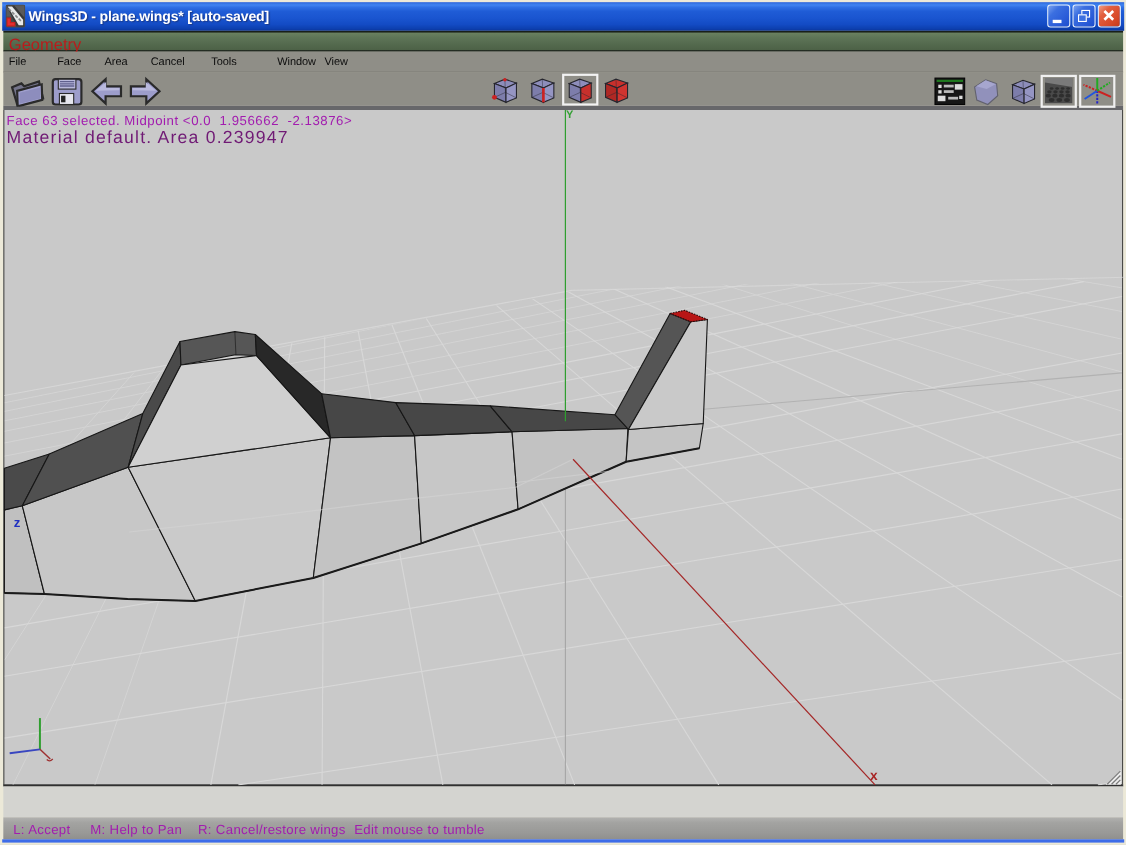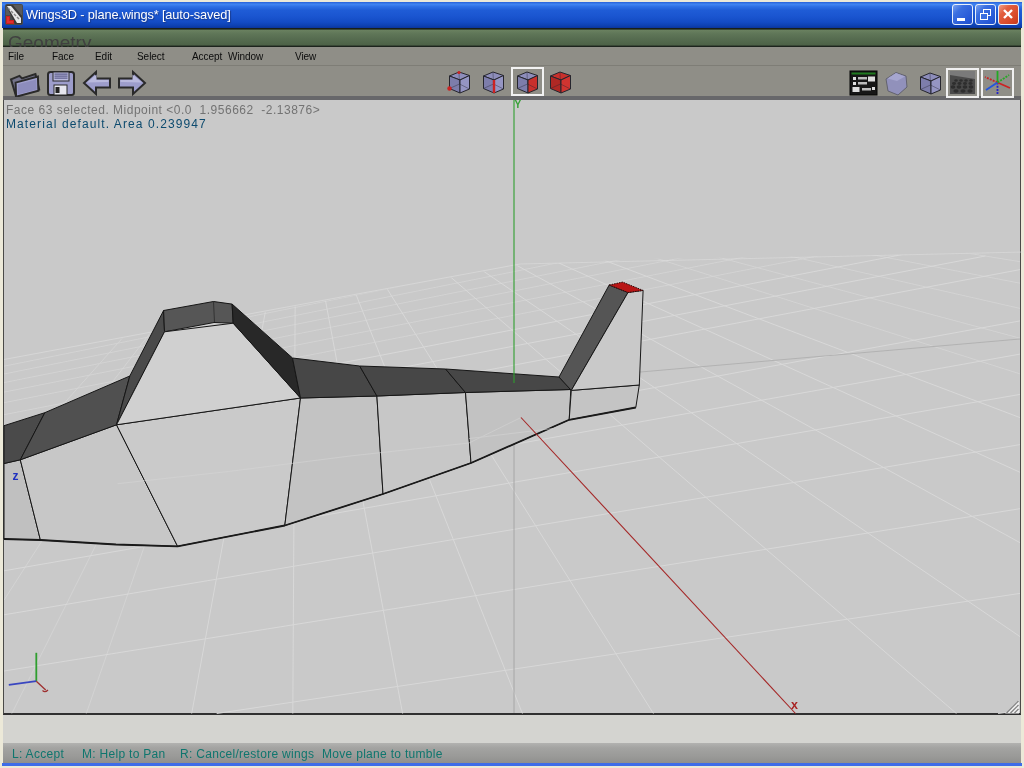--- a/index.html
+++ b/index.html
@@ -1,29 +1,29 @@
 <!DOCTYPE html>
 <html><head><meta charset="utf-8"><style>
 *{margin:0;padding:0;box-sizing:border-box}
 body{width:1024px;height:768px;overflow:hidden;background:#ece9d8;font-family:"Liberation Sans",sans-serif;position:relative}
 .abs{position:absolute}
 #titlebar{left:2px;top:2px;width:1020px;height:26px;background:linear-gradient(180deg,#2660dc 0%,#3a7ae8 6%,#3f83f1 10%,#2e6fe4 18%,#1f5cd6 32%,#1a55d0 55%,#134bc4 78%,#0d40b0 92%,#0a359c 100%)}
-#titletext{left:26px;top:7px;color:#fff;font-weight:normal;font-size:12.8px;letter-spacing:-.15px;text-shadow:1px 1px 1px #1a3a8a}
+#titletext{left:26px;top:7px;color:#fff;font-weight:bold;font-size:12.8px;letter-spacing:-.15px;text-shadow:1px 1px 1px #1a3a8a}
 #geobar{left:3px;top:28px;width:1018px;height:19px;background:linear-gradient(180deg,#19201a 0%,#19201a 5%,#69805f 12%,#5f7658 30%,#556b4f 60%,#4d6247 90%,#1c231c 95%,#1c231c 100%)}
-#geotext{left:8px;top:31.5px;color:#404040;font-size:19px}
+#geotext{left:8px;top:31.5px;color:#b91c1c;font-size:15px}
 #menubar{left:3px;top:47px;width:1018px;height:19px;background:#8f8e87;border-bottom:1px solid #7e7d76}
 .mi{top:50.5px;color:#0c0c0c;font-size:10px;letter-spacing:-.05px}
 #toolbar{left:3px;top:66px;width:1018px;height:30px;background:#8f8e87}
 #tbsep{left:3px;top:96px;width:1018px;height:4px;background:#67676a}
 #viewport{left:3px;top:100px;width:1018px;height:615px;background:#c9c9c9;border-left:1px solid #4a4a48;border-right:1px solid #4a4a48;border-bottom:2px solid #303030}
-#infot1{left:6px;top:103px;font-size:12px;color:#737373;letter-spacing:.5px}
-#infot2{left:6px;top:117px;font-size:12px;color:#0c4a6e;letter-spacing:1.1px}
+#infot1{left:6px;top:103px;font-size:12px;color:#a21caf;letter-spacing:.5px}
+#infot2{left:6px;top:117px;font-size:16px;color:#701a75;letter-spacing:1.1px}
 #strip{left:3px;top:715px;width:1018px;height:28px;background:#d4d4d0}
 #status{left:3px;top:743px;width:1018px;height:20px;background:linear-gradient(180deg,#b2b2b0 0%,#a3a3a1 25%,#999997 70%,#8f8f8d 100%)}
-.st{top:747px;font-size:12px;color:#0f766e;letter-spacing:.3px}
+.st{top:747px;font-size:12px;color:#a21caf;letter-spacing:.3px}
 #blueline{left:2px;top:763px;width:1020px;height:3px;background:#3e6ce8}
 .wbtn{top:4px;width:21px;height:21px;border-radius:3px;border:1px solid #e8f0fc}
 svg{display:block}
 </style></head><body>
 <div class="abs" id="titlebar"></div>
 <div class="abs" id="titletext">Wings3D - plane.wings* [auto-saved]</div>
 <svg class="abs" style="left:5px;top:4px" width="18" height="22" viewBox="0 0 18 22">
  <rect x="0" y="0" width="18" height="21" rx="2" fill="#4a4a4a"></rect>
  <rect x="1" y="1" width="16" height="10" fill="#5a5a5a"></rect>
  <path d="M1 1 L8 1 L17 12 L17 20 L10 20 Z" fill="#383838"></path>
@@ -42,24 +42,24 @@
 <div class="abs wbtn" style="left:998px;background:linear-gradient(135deg,#f0a088 0%,#e25f3f 30%,#d84a2a 70%,#c43a1c 100%)">
  <svg width="19" height="19">
       <path d="M5 5 L13 13 M13 5 L5 13" stroke="#fff" stroke-width="2.4"></path>
     </svg>
   </div>
 <div class="abs" id="geobar"></div>
 <div class="abs" id="geotext">Geometry</div>
 <div class="abs" id="menubar"></div>
 <div class="abs mi" style="left:8px">File</div>
 <div class="abs mi" style="left:52px">Face</div>
-<div class="abs mi" style="left:95px">Edit</div>
-<div class="abs mi" style="left:137px">Select</div>
-<div class="abs mi" style="left:192px">Accept</div>
-<div class="abs mi" style="left:228px">Window</div>
+<div class="abs mi" style="left:95px">Area</div>
+<div class="abs mi" style="left:137px">Cancel</div>
+<div class="abs mi" style="left:192px">Tools</div>
+<div class="abs mi" style="left:252px">Window</div>
 <div class="abs mi" style="left:295px">View</div>
 <div class="abs" id="toolbar"></div>
 <div class="abs" id="tbsep"></div>
 <svg class="abs" style="left:9px;top:70px" width="32" height="27" viewBox="0 0 32 27">
 <g transform="rotate(-10 16 14)">
 <path d="M3 7 L12 5 L14 8 L28 6 L29 22 L5 24 Z" fill="#74748a" stroke="#2a2a2a" stroke-width="2"></path>
 <path d="M7 11 L30 9 L28 23 L5 25 Z" fill="#a0a0cd" stroke="#2a2a2a" stroke-width="2"></path>
 <path d="M9 13 L28 11.5 L26.5 21.5 L7 23 Z" fill="#8d8dbd"></path>
 </g>
 </svg>
@@ -270,14 +270,14 @@
 </g>
 
 </svg>
 <div class="abs" id="infot1">Face 63 selected. Midpoint &lt;0.0&nbsp; 1.956662&nbsp; -2.13876&gt;</div>
 <div class="abs" id="infot2">Material default. Area 0.239947</div>
 <div class="abs" id="strip"></div>
 <div class="abs" id="status"></div>
 <div class="abs st" style="left:12px">L: Accept</div>
 <div class="abs st" style="left:82px">M: Help to Pan</div>
 <div class="abs st" style="left:180px">R: Cancel/restore wings</div>
-<div class="abs st" style="left:322px">Move plane to tumble</div>
+<div class="abs st" style="left:322px">Edit mouse to tumble</div>
 <div class="abs" id="blueline"></div>
 
 </body></html>

